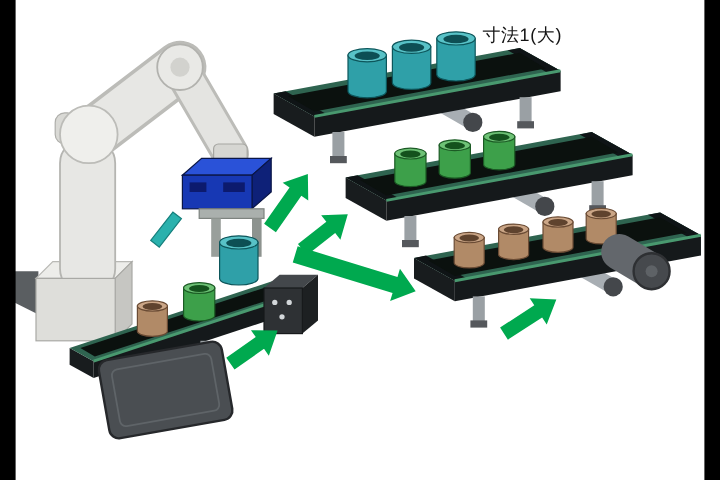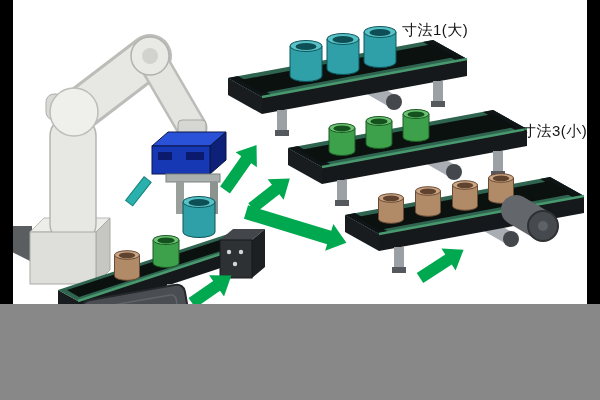--- a/index.html
+++ b/index.html
@@ -1,17 +1,17 @@
 <!DOCTYPE html>
 <html style="--background: #ffffff; --letterbox: #000000; --arrow_green: #00a94f; --part_teal: #2fa0a8; --part_green: #3da04a; --part_brown: #b18a67; --gripper_blue: #1738b4; --conveyor_rail_green: #2f6450; --conveyor_belt_dark: #0b110e; --robot_gray: #e7e7e4;"><head>
 <meta charset="utf-8">
 <style>
   html,body{margin:0;padding:0;background:#888;}
   .stage{
-    position:relative;width:600px;height:304px;overflow:hidden;
+    position:relative;width:600px;height:400px;overflow:hidden;
     background:var(--background,#ffffff);
     font-family:"Liberation Sans","DejaVu Sans",sans-serif;
   }
   .stage svg{position:absolute;left:0;top:0;}
   .letterbox{position:absolute;top:0;bottom:0;width:13px;background:var(--letterbox,#000000);}
   .letterbox.left{left:0;}
   .letterbox.right{right:0;}
   .size-label{
     position:absolute;font-size:15px;line-height:1.2;color:#141414;
     white-space:nowrap;letter-spacing:0.5px;
@@ -169,17 +169,16 @@
   <g>
     <polygon points="0,-6 37,-6 37,-13 55,0 37,13 37,6 0,6" transform="translate(225,190) rotate(-55)" style="fill:var(--arrow_green,#00a94f)"></polygon>
     <polygon points="0,-6 30,-6 30,-13 48,0 30,13 30,6 0,6" transform="translate(252,208) rotate(-38)" style="fill:var(--arrow_green,#00a94f)"></polygon>
     <polygon points="0,-7 87,-7 87,-14 105,0 87,14 87,7 0,7" transform="translate(246,212) rotate(17)" style="fill:var(--arrow_green,#00a94f)"></polygon>
     <polygon points="0,-6 30,-6 30,-13 48,0 30,13 30,6 0,6" transform="translate(192,303) rotate(-35)" style="fill:var(--arrow_green,#00a94f)"></polygon>
     <polygon points="0,-6 34,-6 34,-13 52,0 34,13 34,6 0,6" transform="translate(420,278) rotate(-33)" style="fill:var(--arrow_green,#00a94f)"></polygon>
   </g>
 </svg>
 
   <div class="size-label" id="label-size1">寸法1(大)</div>
-  <div class="size-label" id="label-size3">寸法3(小)</div>
 
   <div class="letterbox left"></div>
   <div class="letterbox right"></div>
 </div>
 
 </body></html>

